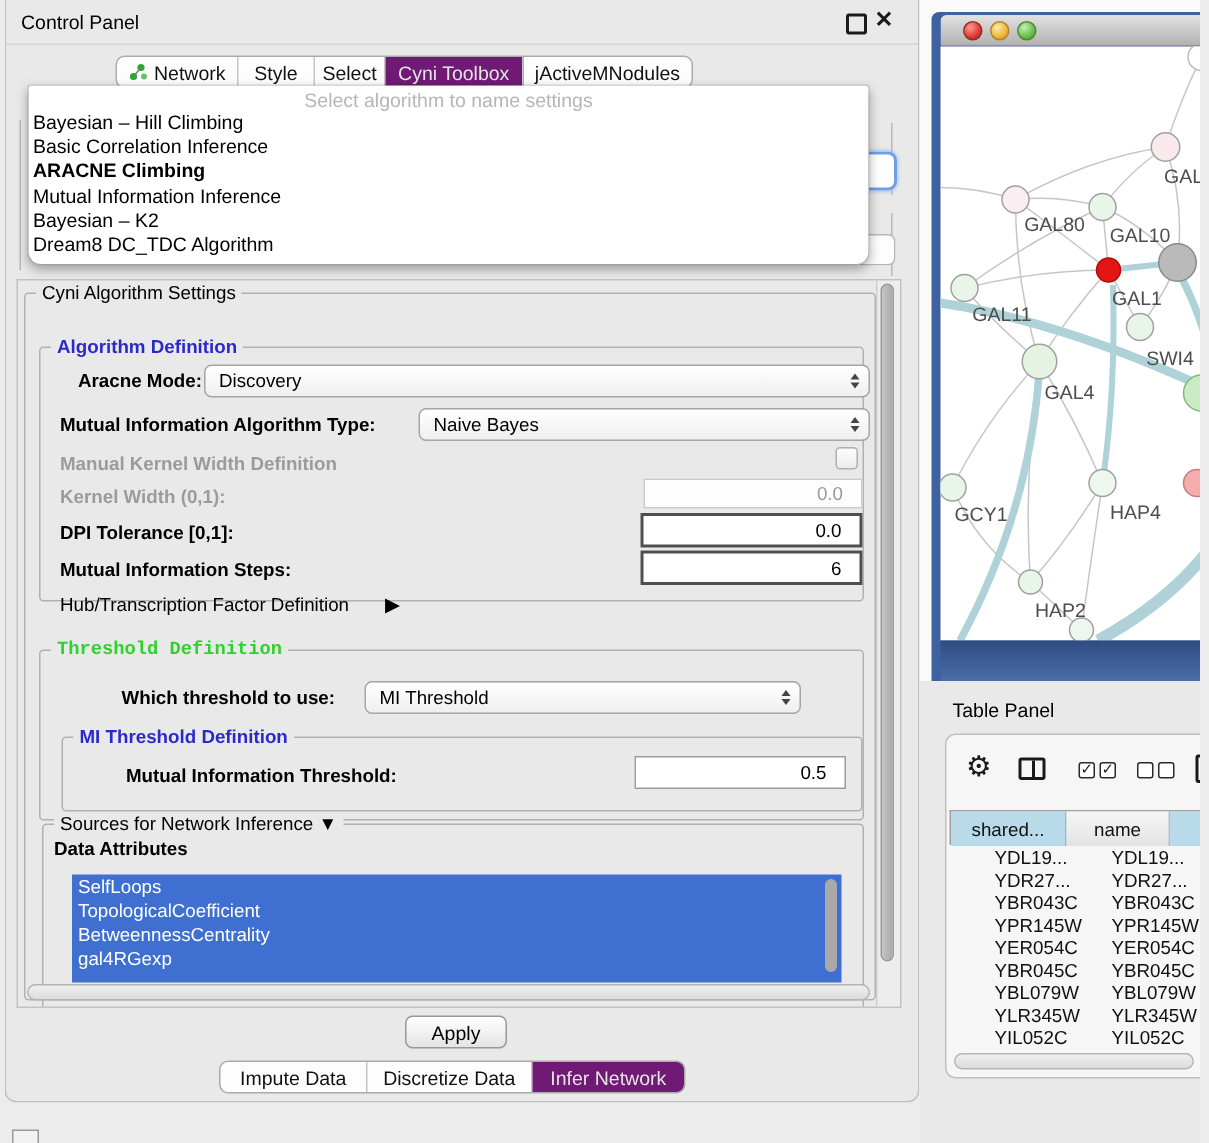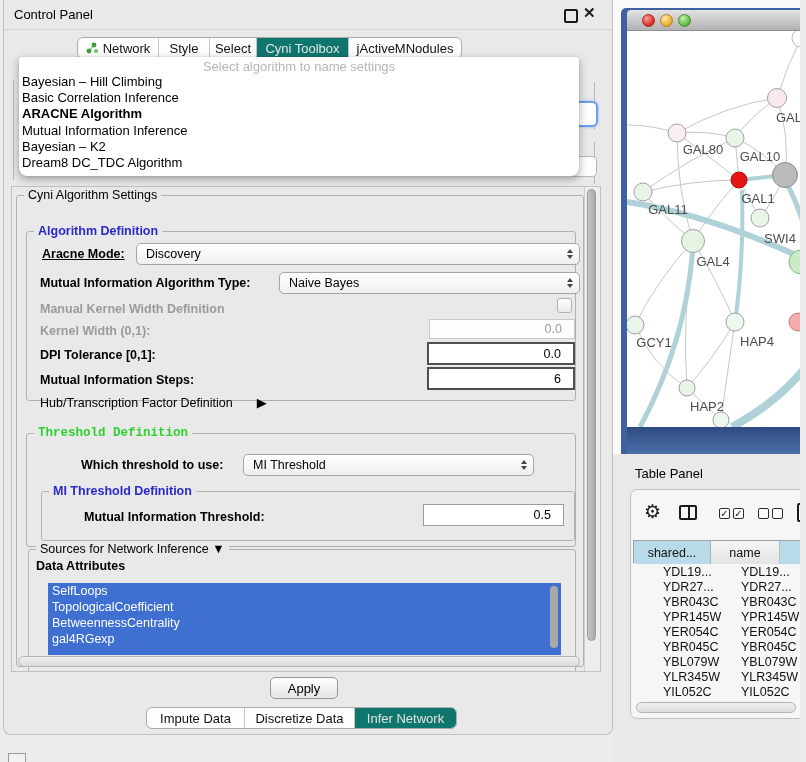--- a/index.html
+++ b/index.html
@@ -9,21 +9,21 @@
   
   .cp{left:3px;top:0;width:610px;height:735px;background:#e9e9e9;border:1px solid #c0c0c0;border-top:none;border-radius:0 0 8px 8px;box-sizing:border-box;}
   .cp-titlebar{left:0;top:0;width:100%;height:29px;border-bottom:1px solid #d4d4d4;}
   .cp-title{left:10px;top:7px;font-size:13px;color:#000;}
   .float-btn{left:560px;top:9px;width:10px;height:10px;border:2px solid #1a1a1a;border-radius:2px;background:transparent;}
   .close-btn{left:579px;top:4px;font-size:15px;font-weight:bold;color:#1a1a1a;}
   
   .tabbar{top:37px;height:22px;display:flex;border:1px solid #ababab;border-radius:6px;background:#fdfdfd;overflow:hidden;box-sizing:border-box;}
   .tab{display:flex;align-items:center;justify-content:center;font-size:13px;color:#111;border-right:1px solid #c6c6c6;box-sizing:border-box;gap:5px;}
   .tab:last-child{border-right:none;}
-  .tab.sel{background:#0f766e;color:#e4e4e4;}
+  .tab.sel{background:#701a75;color:#e4e4e4;}
   .tabbar.bottom{background:#fdfdfd;}
   
   .popup{left:15px;top:57px;width:560px;height:119px;background:#fff;z-index:60;border-radius:2px 2px 8px 8px;box-shadow:0 3px 8px rgba(0,0,0,.35), 0 0 1px rgba(0,0,0,.3);}
   .popup-ph{width:100%;text-align:center;color:#b6b6b6;font-size:13px;padding-top:2px;}
   .popup-item{font-size:13px;color:#000;line-height:16.2px;padding-left:3px;white-space:nowrap;}
   .popup-item.bold{font-weight:bold;}
   
   .fragline{border-left:1px solid #b8b8b8;width:0;}
   .frag-combo{left:575px;top:101px;width:17px;height:22px;border:2px solid #6f9fe8;border-left:none;border-radius:0 6px 6px 0;background:#fff;box-shadow:0 0 3px #8ab4f0;}
   .frag-field{left:569px;top:156px;width:23px;height:19px;border:1px solid #b8b8b8;border-left:none;border-radius:0 5px 5px 0;background:#fdfdfd;}
@@ -121,37 +121,37 @@
     <div class="abs fragline" style="left:590px;top:82px;height:48px;"></div>
     <div class="abs fragline" style="left:590px;top:142px;height:42px;"></div>
     <div class="abs frag-combo"></div>
     <div class="abs frag-field"></div>
 
     <div class="abs popup">
       <div class="popup-ph">Select algorithm to name settings</div>
       <div id="popup-items">
           <div class="popup-item">Bayesian – Hill Climbing</div>
           <div class="popup-item">Basic Correlation Inference</div>
-          <div class="popup-item bold">ARACNE Algorithm</div>
+          <div class="popup-item bold">ARACNE Climbing</div>
           <div class="popup-item">Mutual Information Inference</div>
           <div class="popup-item">Bayesian – K2</div>
           <div class="popup-item">Dream8 DC_TDC Algorithm</div>
         </div>
     </div>
 
     <div class="abs viewport">
 
       <div class="abs group" style="left:4px;top:8px;width:566px;height:470px;">
         <span class="gtitle">Cyni Algorithm Settings</span>
       </div>
 
       <div class="abs group" style="left:14px;top:44px;width:548px;height:168px;">
         <span class="gtitle blue">Algorithm Definition</span>
       </div>
-      <div class="abs flabel" style="left:30px;top:60px;text-decoration:underline;">Aracne Mode:</div>
+      <div class="abs flabel" style="left:40px;top:60px;">Aracne Mode:</div>
       <div class="abs combo" style="left:124px;top:56px;width:444px;height:22px;">
         <span>Discovery</span>
         <span class="stepper">
             <i class="up"></i>
             <i class="dn"></i>
           </span>
       </div>
       <div class="abs flabel" style="left:28px;top:89px;">Mutual Information Algorithm Type:</div>
       <div class="abs combo" style="left:267px;top:85px;width:301px;height:22px;">
         <span>Naive Bayes</span>

